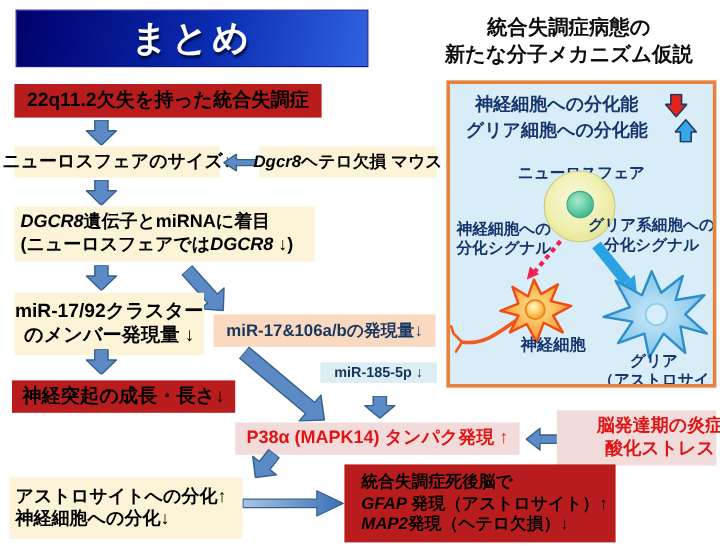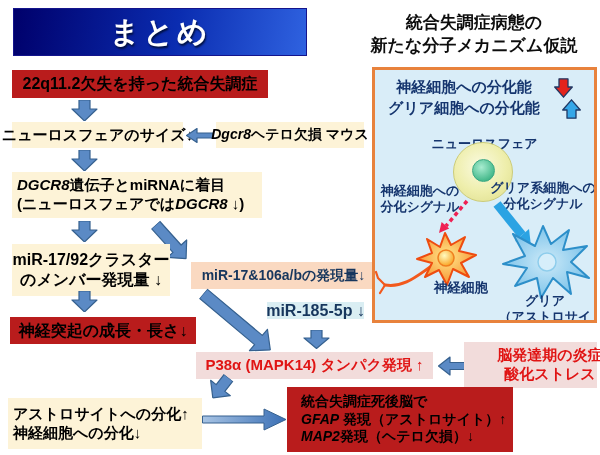--- a/index.html
+++ b/index.html
@@ -110,35 +110,35 @@
     <svg width="28" height="46" viewBox="0 0 28 46">
         <polygon points="8.5,0 19.5,0 19.5,32 27,32 14,45.5 1,32 8.5,32" fill="#5b8ac5" stroke="#36618f" stroke-width="1.2" stroke-linejoin="round"></polygon>
       </svg>
   </div>
 
   <div class="fbox cream" style="left:12px;top:244px;width:158px;height:52px;font-size:16px;">
     <span class="ln">miR-17/92クラスター</span>
     <span class="ln">のメンバー発現量 ↓</span>
   </div>
 
-  <div class="fbox salmon navy" style="left:191px;top:262px;width:185px;height:27px;font-size:14px;">
+  <div class="fbox salmon navy" style="left:178px;top:262px;width:185px;height:27px;font-size:14px;">
     <span class="ln">miR-17&amp;106a/bの発現量↓</span>
   </div>
 
   <div class="arr" style="left:71px;top:291px;">
     <svg width="27" height="21" viewBox="0 0 27 21">
         <polygon points="8,0 19,0 19,9 26,9 13.5,21 1,9 8,9" fill="#5b8ac5" stroke="#36618f" stroke-width="1.2" stroke-linejoin="round"></polygon>
       </svg>
   </div>
 
   <div class="fbox lavender" style="left:10px;top:317px;width:186px;height:27px;font-size:16px;">
     <span class="ln">神経突起の成長・長さ↓</span>
   </div>
 
-  <div class="fbox lightblue navy" style="left:267px;top:302px;width:97px;height:17px;font-size:16px;">
+  <div class="fbox lightblue navy" style="left:267px;top:302px;width:97px;height:17px;font-size:12px;">
     <span class="ln">miR-185-5p ↓</span>
   </div>
 
   <div class="arr" style="left:222px;top:278px;transform:rotate(-50deg);">
     <svg width="30" height="88" viewBox="0 0 30 88">
         <polygon points="9,0 21,0 21,72 29,72 15,87.5 1,72 9,72" fill="#5b8ac5" stroke="#36618f" stroke-width="1.2" stroke-linejoin="round"></polygon>
       </svg>
   </div>
 
   <div class="arr" style="left:303px;top:330px;">

